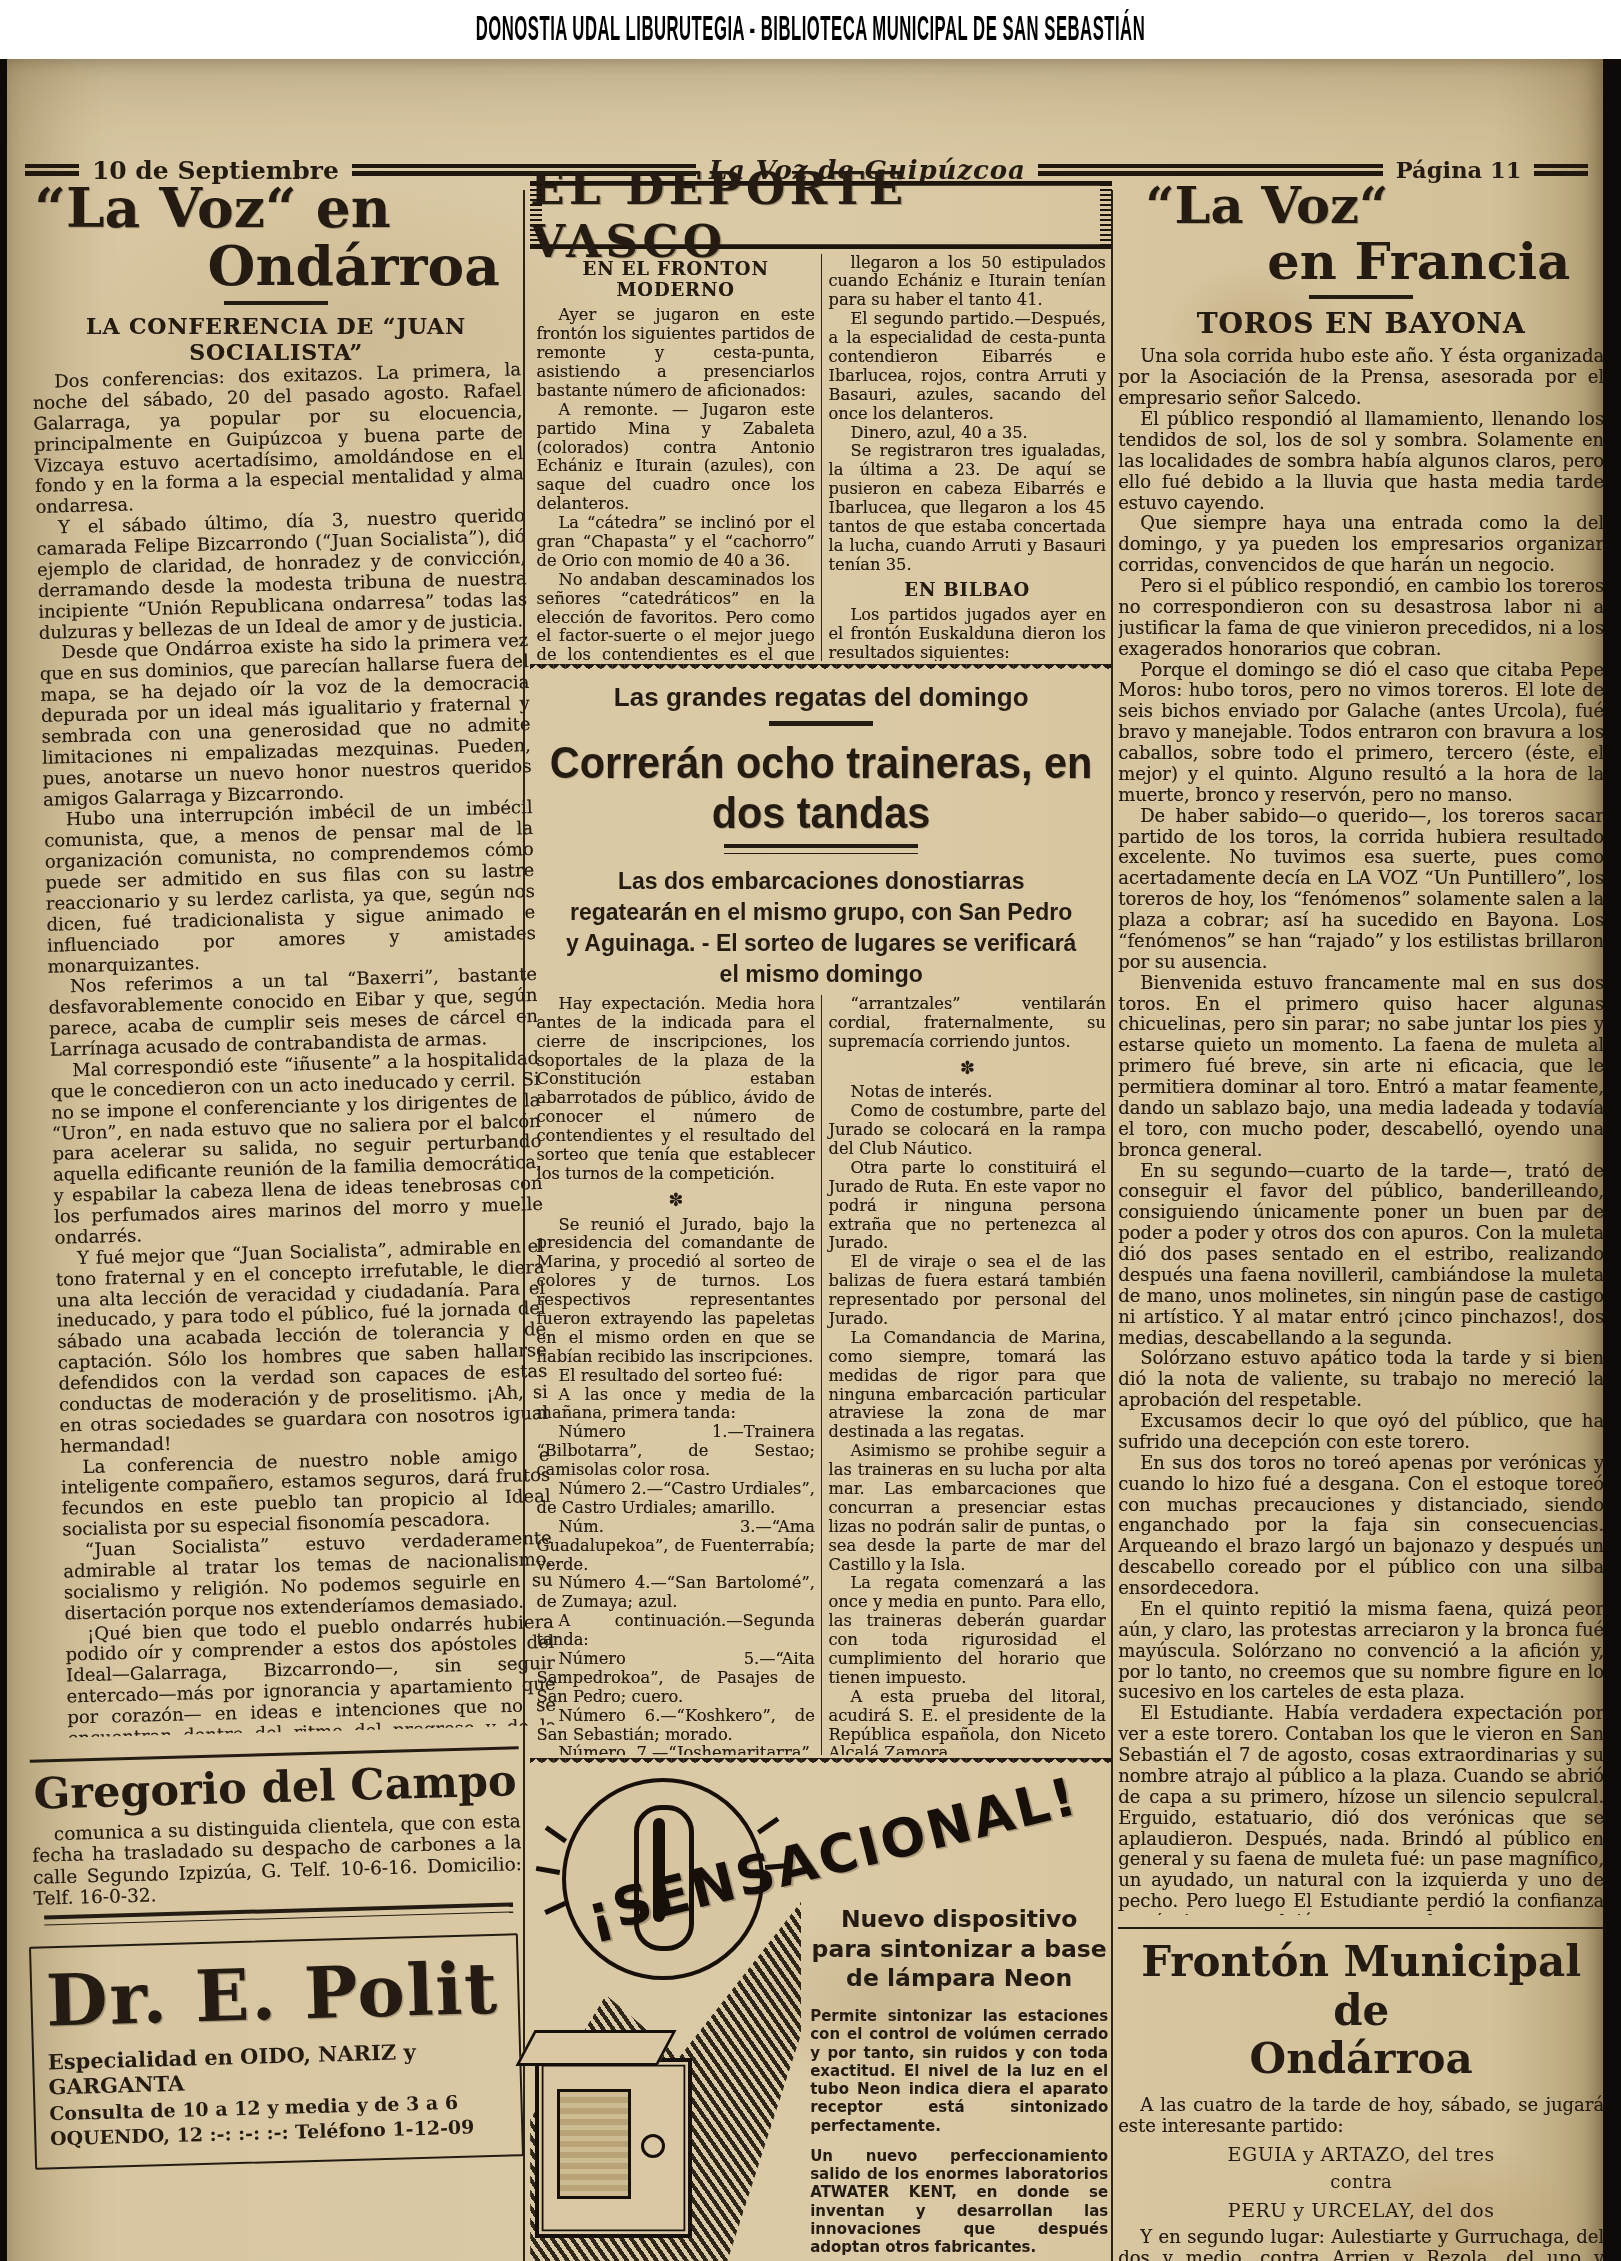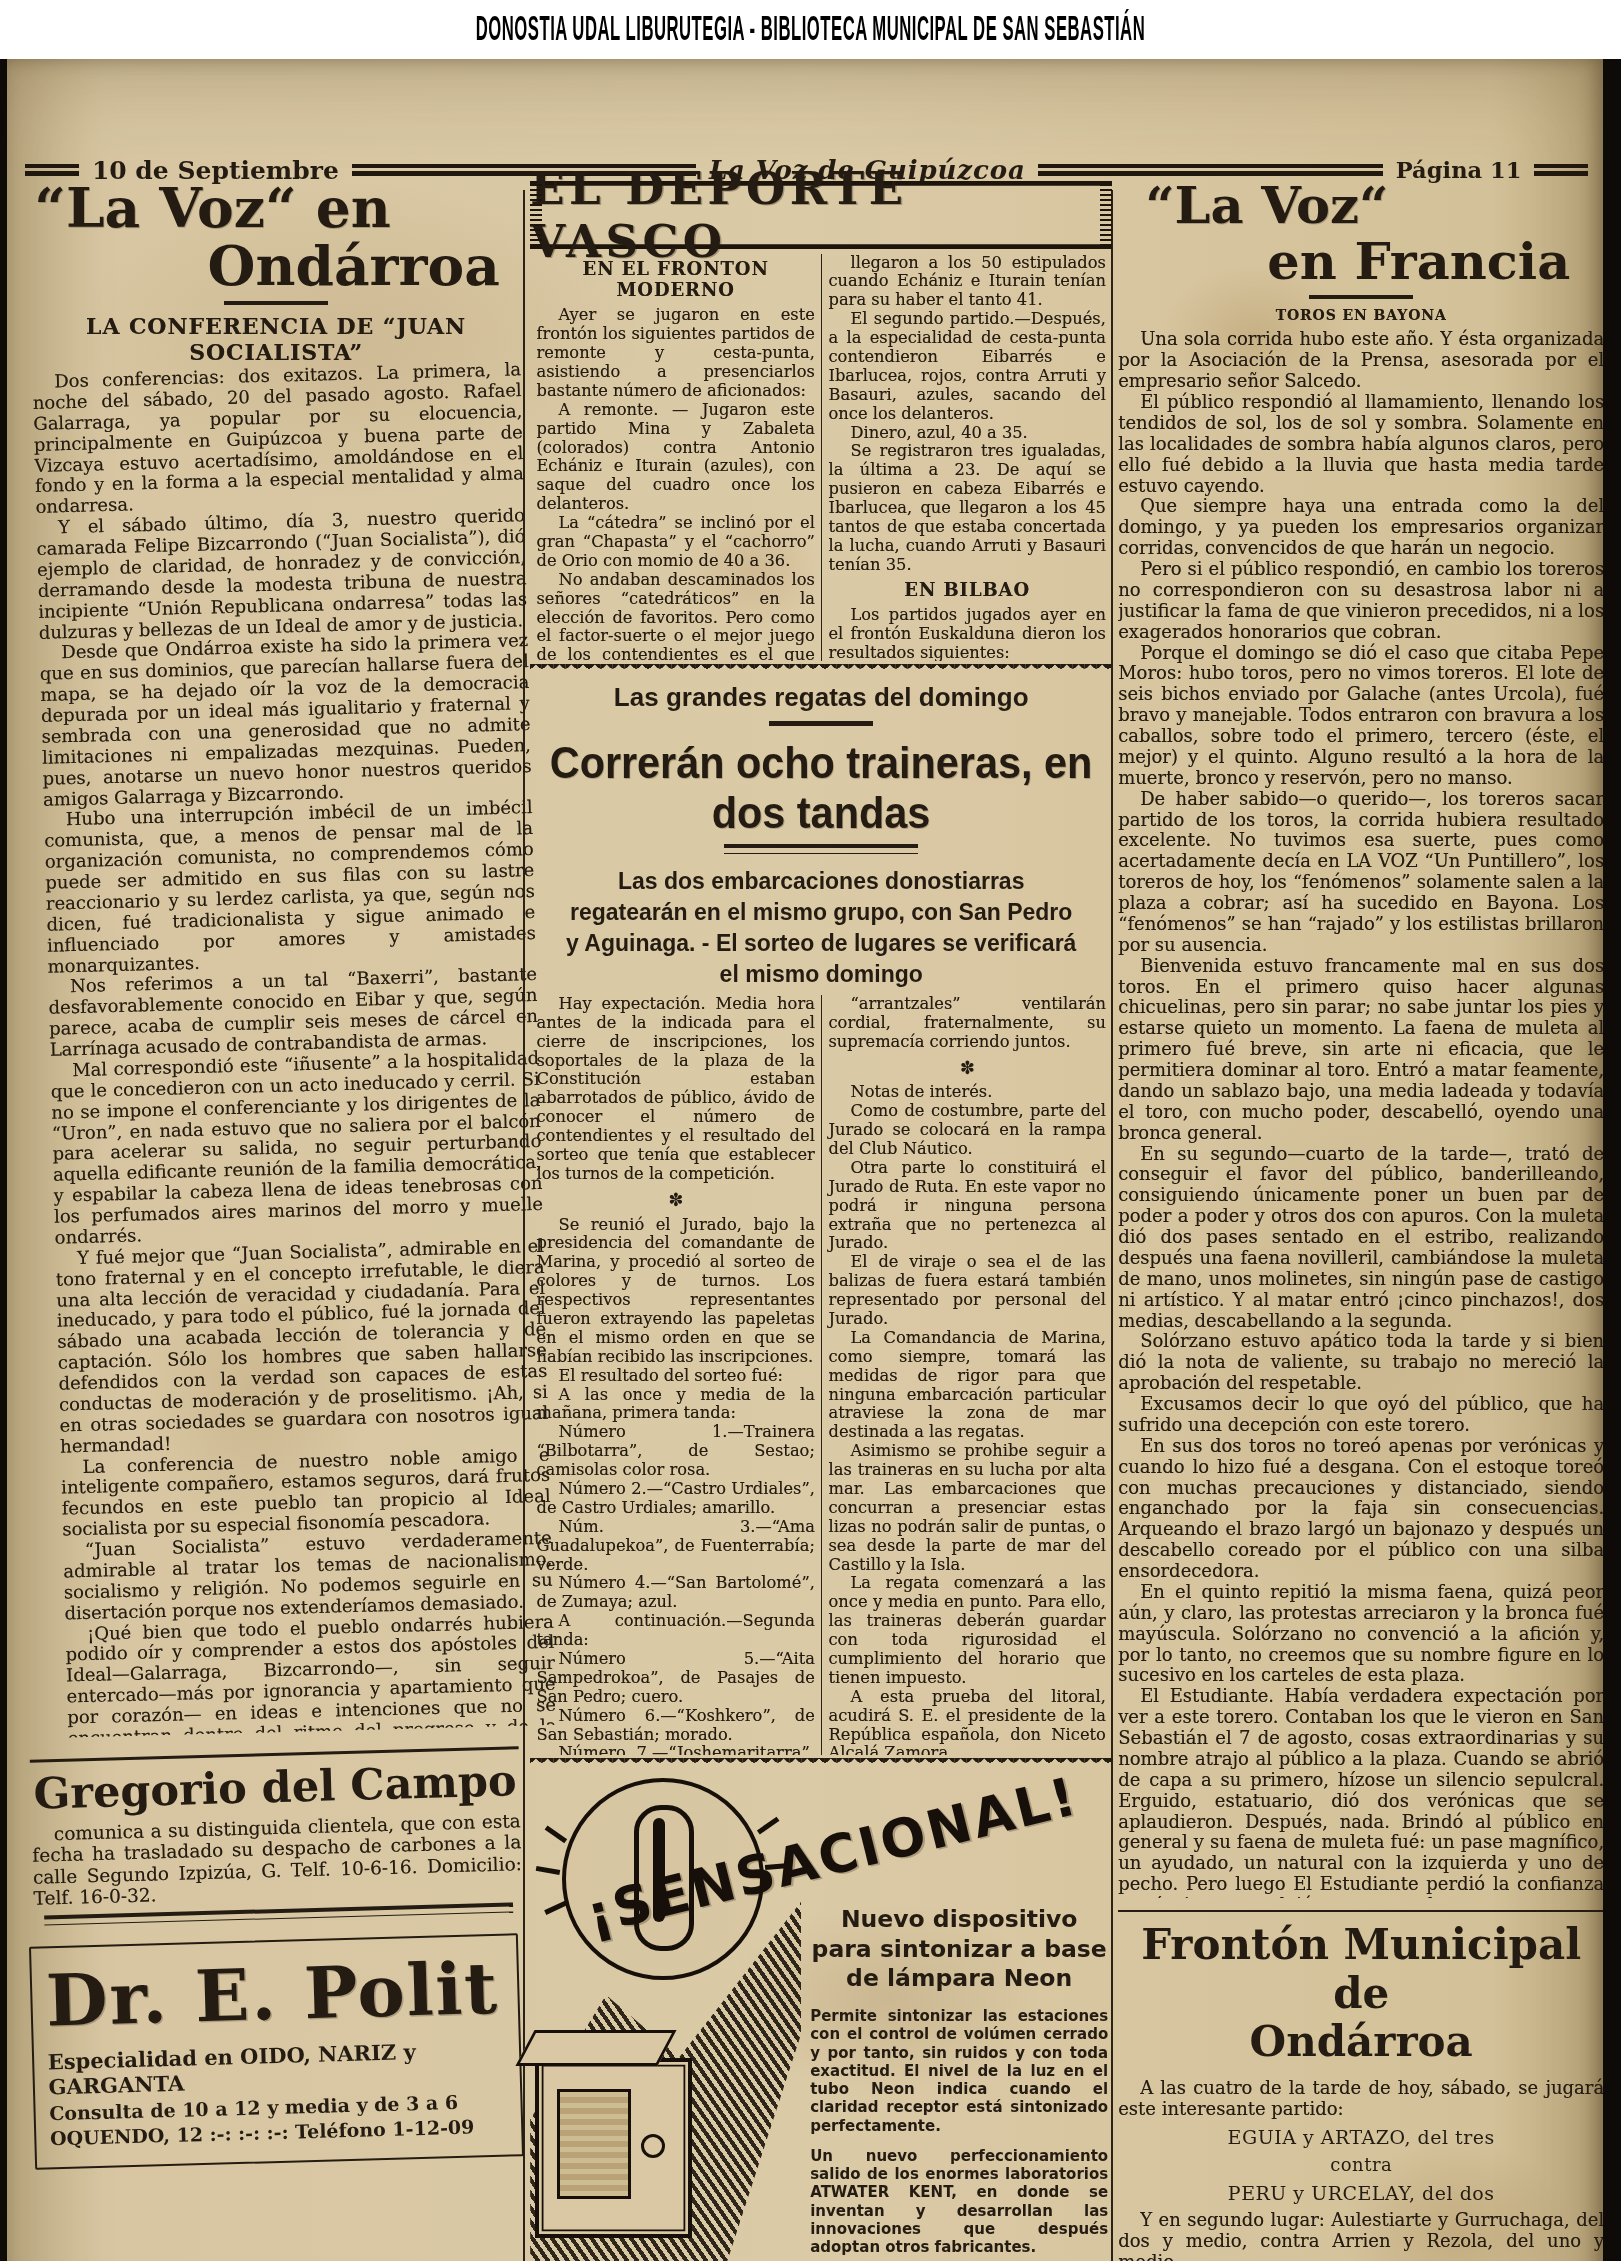--- a/index.html
+++ b/index.html
@@ -109,21 +109,21 @@
   .atw-text{position:absolute;left:280px;top:136px;width:298px;}
   .atw-head{font-family:"DejaVu Sans","Liberation Sans",sans-serif;font-weight:bold;font-size:23.5px;
     text-align:center;line-height:1.25;margin:0 0 13.6px;}
   .atw-para{font-family:"DejaVu Sans","Liberation Sans",sans-serif;font-size:15px;line-height:1.22;
     margin:0 0 11.8px;text-align:justify;font-weight:bold;}
   
   .col-right{position:absolute;left:1111px;top:121px;width:486px;height:2211px;}
   .fr-title1{font-size:51px;font-weight:bold;line-height:1.0;margin-left:27px;
     text-shadow:0.9px 0.9px 0 rgba(40,28,10,.25);}
   .fr-title2{font-size:51px;font-weight:bold;line-height:1.0;margin-left:149px;margin-top:4.5px;}
-  .col-right .subhead{font-size:14px;}
+  .col-right .subhead{font-size:28px;}
   .toros-body{height:1569px;overflow:hidden;}
   .fo-sect{border-top:2.7px solid #241c12;margin-top:11.8px;padding-top:4.5px;}
   .fo-title{font-size:42px;font-weight:bold;text-align:center;line-height:1.15;margin:4.5px 0 11.8px;}
   .fo-line{font-size:19px;text-align:center;margin:6.3px 0;letter-spacing:0.5px;}
   .fo-line.vs{font-size:18px;}
   .fo-sect .para{font-size:18px;}
 </style>
 </head>
 <body>
 
@@ -278,21 +278,21 @@
         <div class="ray" style="left:226px;top:54px;transform:rotate(-35deg);"></div>
         <div class="ray" style="left:235px;top:95px;transform:rotate(-5deg);"></div>
         <div class="cabinet">
           <div class="lid"></div>
           <div class="door"></div>
           <div class="knob"></div>
         </div>
       </div>
       <div class="atw-text">
         <p class="atw-head">Nuevo dispositivo para sintonizar a base de lámpara Neon</p>
-        <p class="atw-para">Permite sintonizar las estaciones con el control de volúmen cerrado y por tanto, sin ruidos y con toda exactitud. El nivel de la luz en el tubo Neon indica cuando el claridad receptor está sintonizado perfectamente.</p>
+        <p class="atw-para">Permite sintonizar las estaciones con el control de volúmen cerrado y por tanto, sin ruidos y con toda exactitud. El nivel de la luz en el tubo Neon indica diera el aparato receptor está sintonizado perfectamente.</p>
         <p class="atw-para">Un nuevo perfeccionamiento salido de los enormes laboratorios ATWATER KENT, en donde se inventan y desarrollan las innovaciones que después adoptan otros fabricantes.</p>
 
       </div>
     </div>
   </div>
 
   <div class="col-right">
     <div class="fr-title1">“La Voz“</div>
     <div class="fr-title2">en Francia</div>
     <div class="rule short"></div>

